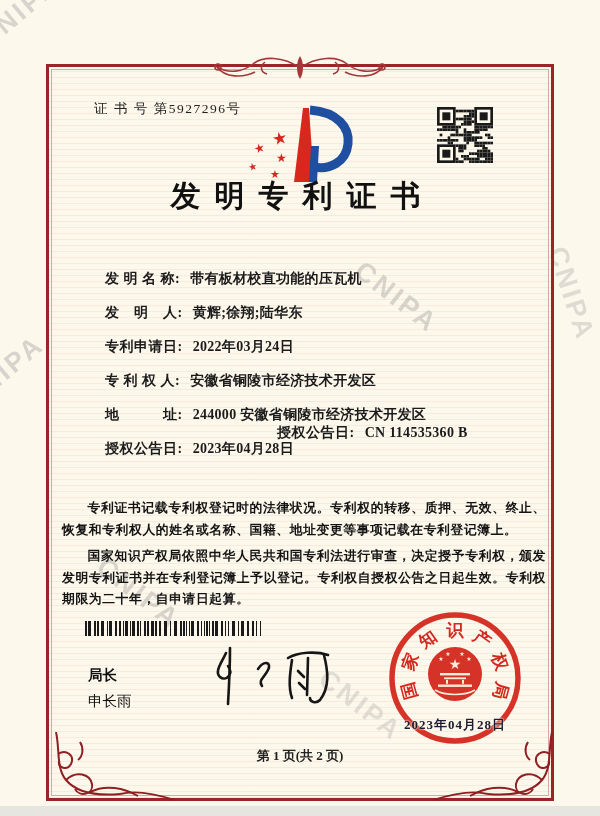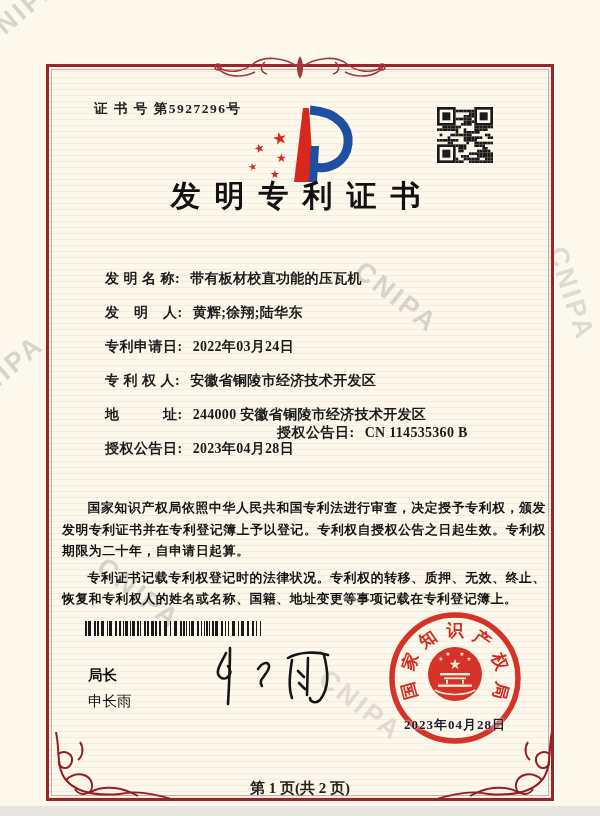--- a/index.html
+++ b/index.html
@@ -18,21 +18,21 @@
            repeating-linear-gradient(0deg, rgba(224,146,122,.14) 0 1px, rgba(0,0,0,0) 1px 6px);}
   #frame-inner{position:absolute;left:2px;top:2px;right:2px;bottom:2px;
          border:1px solid #d9a8a5;}
 
   .orn{position:absolute;z-index:3;}
   #orn-top{left:205px;top:52px;}
   #orn-bl{left:50px;top:732px;}
   #orn-br{left:432px;top:732px;transform:scaleX(-1);}
 
   
-  #cert-no{position:absolute;left:94px;top:100px;z-index:4;font-size:13.5px;font-weight:bold;
+  #cert-no{position:absolute;left:94px;top:100px;z-index:4;font-size:13.5px;font-weight:normal;
            letter-spacing:1.5px;color:#222;}
   #logo{position:absolute;left:244px;top:104px;width:114px;height:84px;z-index:4;}
   #qr{position:absolute;left:437px;top:107px;width:56px;height:56px;z-index:4;}
   #title{position:absolute;left:0;top:176px;width:591px;text-align:center;z-index:4;
          font-size:30px;font-weight:bold;color:#111;letter-spacing:14px;text-indent:14px;}
 
   
   #fields{position:absolute;left:84px;top:254px;width:460px;z-index:4;}
   .frow{position:relative;height:34px;font-size:14px;font-weight:bold;color:#1b1b1b;white-space:pre;}
   .flabel{letter-spacing:.5px;}
@@ -56,22 +56,22 @@
   
   #seal{position:absolute;left:385px;top:608px;width:140px;height:140px;z-index:6;}
   #seal svg{position:absolute;left:0;top:0;}
   .seal-char{position:absolute;width:18px;height:20px;text-align:center;
              font-size:17px;font-weight:bold;color:#d3281e;z-index:7;}
   #seal-date{position:absolute;left:0;top:108px;width:140px;text-align:center;z-index:7;
              font-size:13px;font-weight:bold;color:#1c1c2e;letter-spacing:1px;
              text-shadow:0 0 2px #fff7ea,0 0 2px #fff7ea;}
 
   
-  #footer{position:absolute;left:0;top:779px;width:600px;text-align:center;z-index:4;
-          font-size:15px;font-weight:bold;color:#222;}
+  #footer{position:absolute;left:0;top:747px;width:600px;text-align:center;z-index:4;
+          font-size:13px;font-weight:bold;color:#222;}
   #scan-edge{position:absolute;left:0;top:806px;width:600px;height:10px;background:#e7e5e0;z-index:8;}
 </style>
 </head>
 <body>
 
 <div id="page">
 
   <div class="wm" style="left:-18px;top:28px;transform:rotate(-40deg);">CNIPA</div>
   <div class="wm" style="left:358px;top:252px;transform:rotate(38deg);">CNIPA</div>
   <div class="wm" style="left:-34px;top:388px;transform:rotate(-40deg);">CNIPA</div>
@@ -329,22 +329,22 @@
     <div class="frow">
       <span class="flabel">地　　　址:</span><span class="fvalue">244000 安徽省铜陵市经济技术开发区</span>
     </div>
     <div class="frow">
       <span class="flabel">授权公告日:</span><span class="fvalue">2023年04月28日</span>
       <span class="fgroup2"><span class="flabel">授权公告日:</span><span class="fvalue">CN 114535360 B</span></span>
     </div>
   </div>
 
   <div id="paras">
+    <p>专利证书记载专利权登记时的法律状况。专利权的转移、质押、无效、终止、恢复和专利权人的姓名或名称、国籍、地址变更等事项记载在专利登记簿上。</p>
     <p>国家知识产权局依照中华人民共和国专利法进行审查，决定授予专利权，颁发发明专利证书并在专利登记簿上予以登记。专利权自授权公告之日起生效。专利权期限为二十年，自申请日起算。</p>
-    <p>专利证书记载专利权登记时的法律状况。专利权的转移、质押、无效、终止、恢复和专利权人的姓名或名称、国籍、地址变更等事项记载在专利登记簿上。</p>
   </div>
 
   <svg id="barcode" width="178" height="15" viewBox="0 0 178 15">
       <rect x="0" y="0" width="2" height="15" fill="#1a1a1a"></rect>
       <rect x="3" y="0" width="3" height="15" fill="#1a1a1a"></rect>
       <rect x="9" y="0" width="2" height="15" fill="#1a1a1a"></rect>
       <rect x="12" y="0" width="2" height="15" fill="#1a1a1a"></rect>
       <rect x="16" y="0" width="3" height="15" fill="#1a1a1a"></rect>
       <rect x="22" y="0" width="1" height="15" fill="#1a1a1a"></rect>
       <rect x="24" y="0" width="3" height="15" fill="#1a1a1a"></rect>

